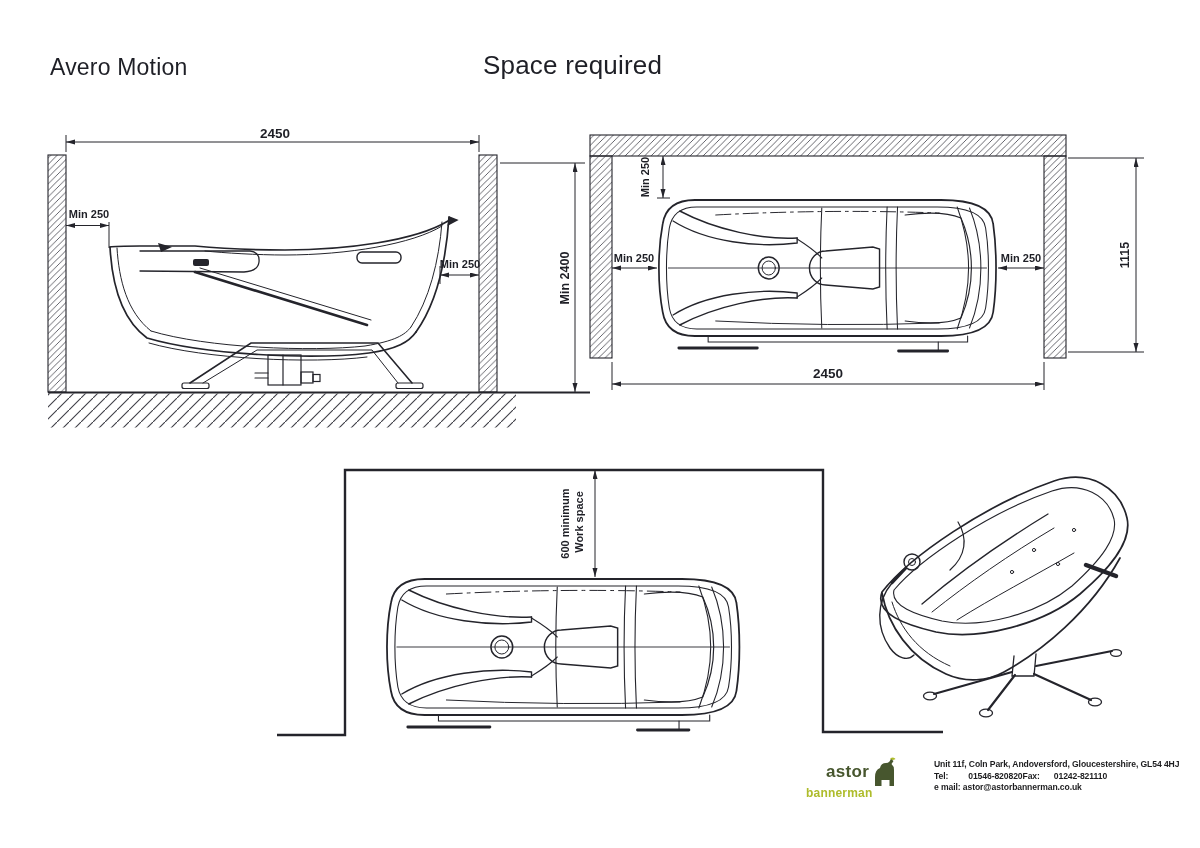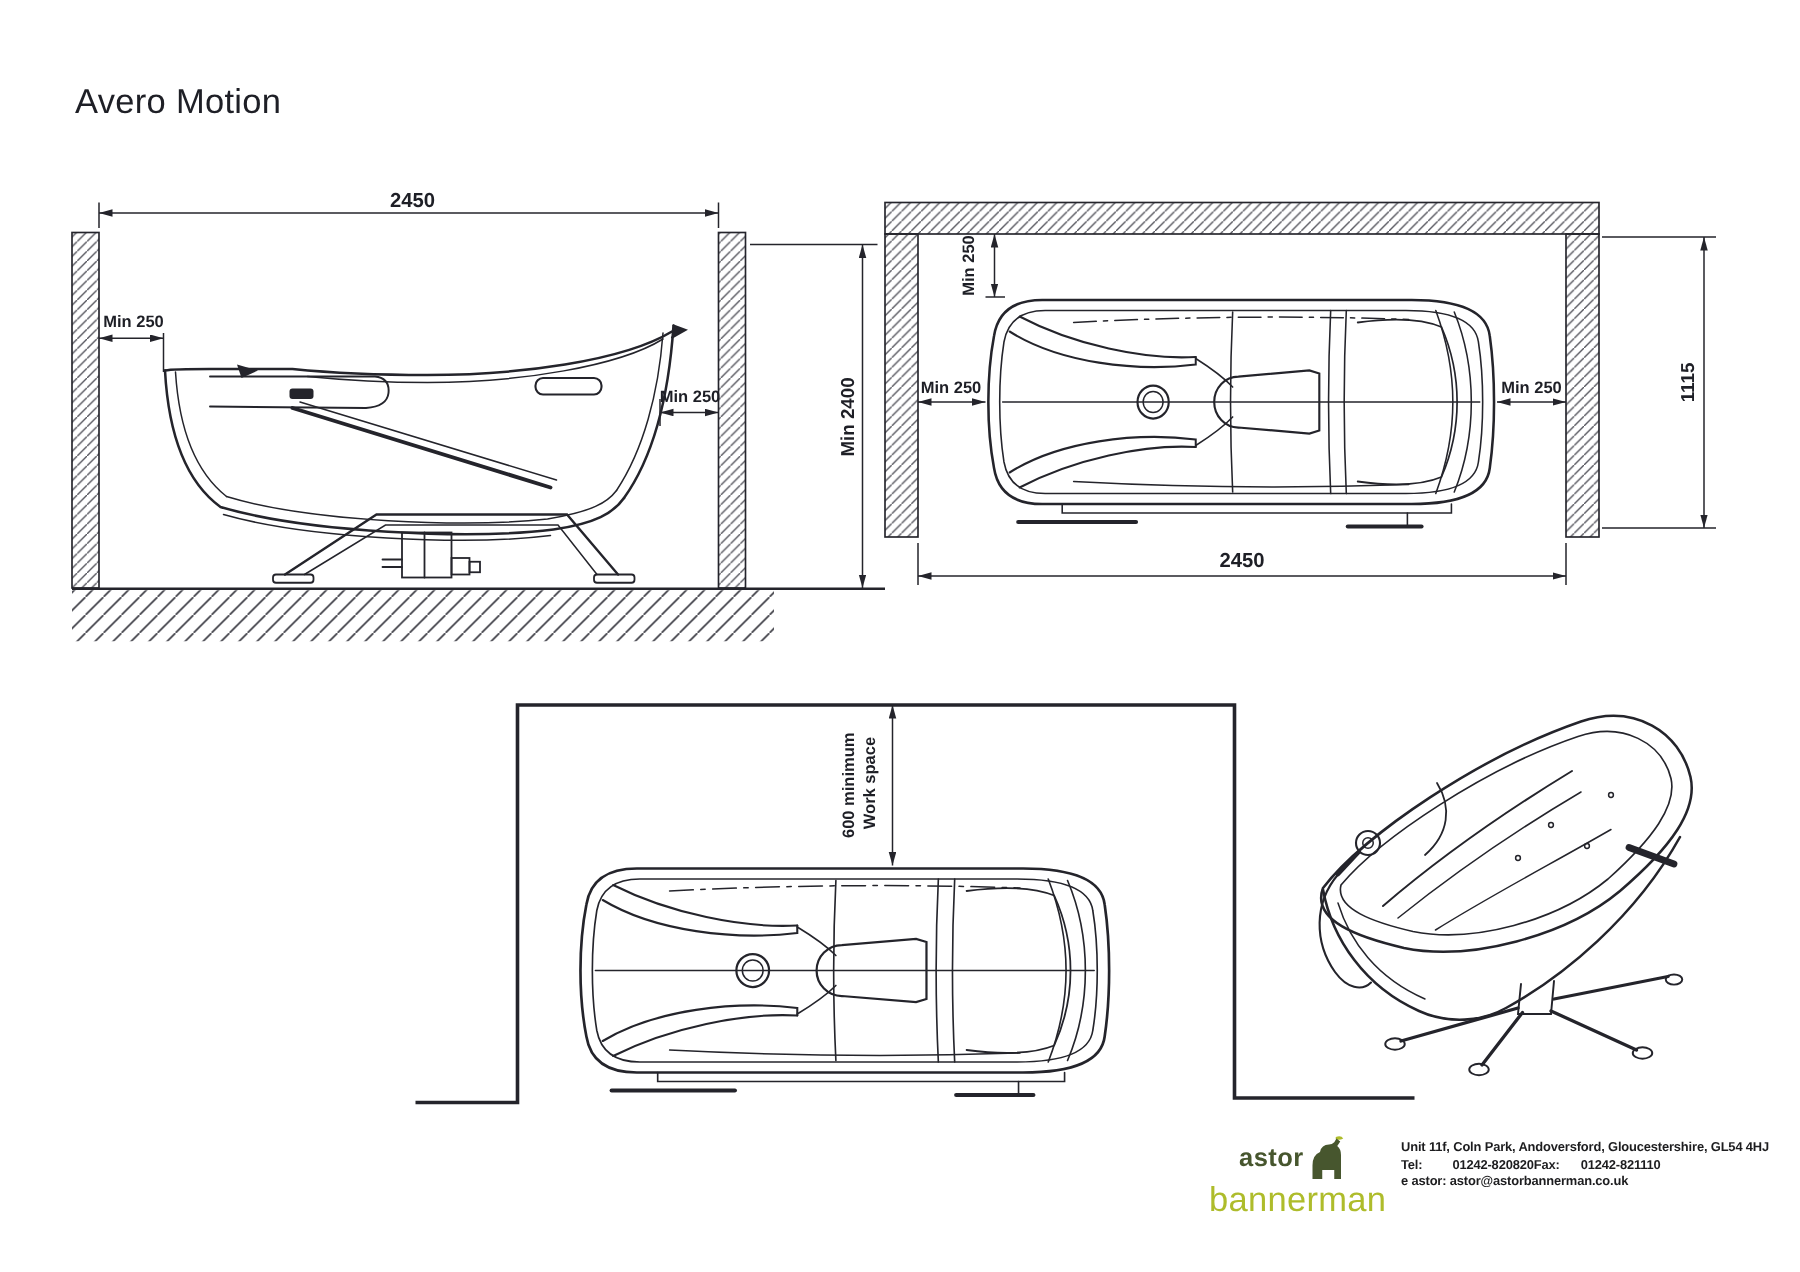--- a/index.html
+++ b/index.html
@@ -11,21 +11,21 @@
   .title-main{left:483px;top:50px;font-size:26px;letter-spacing:.2px;}
   svg{overflow:visible;}
   svg text{fill:#1e1f26;}
   .dim{font:700 13.5px "Liberation Sans",sans-serif;}
   .dim-s{font:700 11px "Liberation Sans",sans-serif;}
   .dim-m{font:700 12.5px "Liberation Sans",sans-serif;}
   .footer{position:absolute;left:806px;top:756px;display:flex;align-items:flex-start;}
   .logo{width:118px;color:var(--logo-dark,#47562e);}
   .logo-row1{display:flex;align-items:center;padding-left:20px;height:32px;}
   .logo-astor{font-size:17px;font-weight:700;letter-spacing:.3px;line-height:14px;color:var(--logo-dark,#47562e);}
-  .logo-bannerman{font-size:23px;font-weight:400;letter-spacing:.2px;margin-top:-2px;color:var(--logo-lime,#aebc2b);}
+  .logo-bannerman{font-size:12px;font-weight:700;letter-spacing:.2px;margin-top:-2px;color:var(--logo-lime,#aebc2b);}
   .contact{margin-left:10px;padding-top:3px;color:#1d1d1f;font-size:8.6px;font-weight:700;line-height:11.5px;white-space:nowrap;letter-spacing:-0.1px;}
   .tf-num{margin-left:20px;}
   .tf-fax{margin-left:0;}
   .tf-faxnum{margin-left:14px;}
 </style>
 </head>
 <body>
 
 <div class="page">
 
@@ -63,20 +63,21 @@
         <path stroke-width="1" d="M62,123 Q180,129 298,125"></path>
         <path stroke-width="1.1" d="M54,138 V144 H328 V138"></path>
         <path stroke-width="2.8" d="M23,150 H106"></path>
         <path stroke-width="2.8" d="M255,153 H307"></path>
         <path stroke-width="1.1" d="M297,144 V153"></path>
       </g>
     </defs>
   </svg>
 
   <div class="abs title title-product">Avero Motion</div>
+  <div class="abs title title-main">Space required</div>
 
   <svg class="abs" style="left:45px;top:122px;" width="550" height="312" viewBox="0 0 550 312">
     <g stroke="#24242b" fill="none">
 
       <rect x="3" y="33" width="18" height="237" fill="url(#hatchW)" stroke-width="1.1"></rect>
       <rect x="434" y="33" width="18" height="237" fill="url(#hatchW)" stroke-width="1.1"></rect>
       <rect x="3" y="271.5" width="468" height="34" fill="url(#hatchF)" stroke="none"></rect>
       <path d="M3,270.5 H545" stroke-width="1.8"></path>
 
       <g>
@@ -237,22 +238,22 @@
         <svg width="24" height="30" viewBox="0 0 24 30" style="margin-left:3px;margin-bottom:1px;">
           <path d="M18.5,1 Q22,-0.5 23.5,2 Q21,3.5 18.5,2.5 Z" style="fill:var(--logo-lime,#aebc2b)"></path>
           <path d="M3,29 V20 Q3,13 8,11 Q9,6 14,6 Q16,6 17.5,4.5 L19,2 L21.5,4 L19.5,7 Q22,9 22,13 V29 H17.5 V23 H9.5 V29 Z" style="fill:var(--logo-dark,#47562e)"></path>
         </svg>
       </div>
       <div class="logo-bannerman">bannerman</div>
     </div>
     <div class="contact">
       <div>Unit 11f, Coln Park, Andoversford, Gloucestershire, GL54 4HJ</div>
       <div>
-        <span>Tel:</span><span class="tf-num">01242-820820</span><span class="tf-fax">Fax:</span><span class="tf-faxnum">01242-821110</span>
+        <span>Tel:</span><span class="tf-num">01546-820820</span><span class="tf-fax">Fax:</span><span class="tf-faxnum">01242-821110</span>
       </div>
       <div>
-        <span>e astor:</span>
+        <span>e mail:</span>
         <span>astor@astorbannerman.co.uk</span>
       </div>
     </div>
   </div>
 
 </div>
 
 </body></html>

